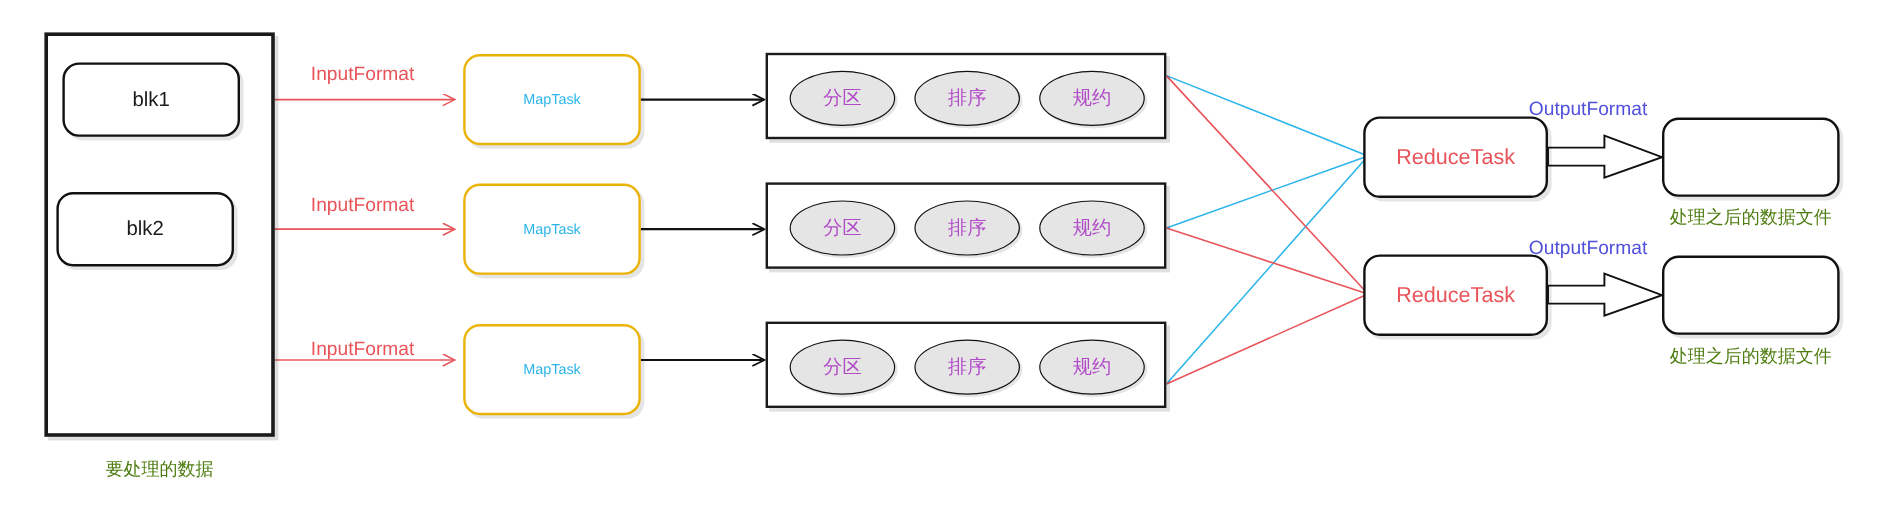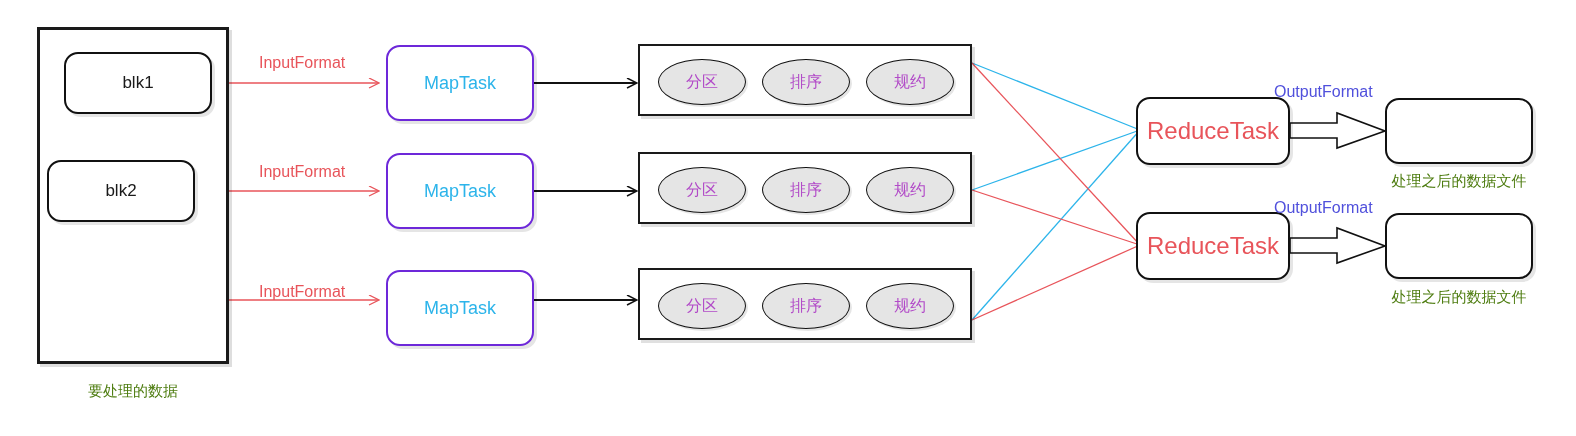--- a/index.html
+++ b/index.html
@@ -44,30 +44,30 @@
     box-shadow: 3px 3px 0 rgba(0,0,0,0.13);
   }
   .blk {
     border: 2px solid #111111;
     border-radius: 14px;
     font-size: 17px;
     color: #1a1a1a;
     box-shadow: 3px 3px 0 rgba(0,0,0,0.10);
   }
   .maptask {
-    border: 2px solid #6d28d9;
-    border-radius: 14px;
-    font-size: 18px;
+    border: 2px solid #eab308;
+    border-radius: 14px;
+    font-size: 12px;
     color: #2CB4EA;
     box-shadow: 3px 3px 0 rgba(0,0,0,0.10);
   }
   .reducetask {
     border: 2px solid #111111;
     border-radius: 14px;
-    font-size: 24px;
+    font-size: 18px;
     color: #E8545A;
     box-shadow: 3px 3px 0 rgba(0,0,0,0.10);
     justify-content: center;
   }
   .outfile {
     border: 2px solid #111111;
     border-radius: 14px;
     box-shadow: 3px 3px 0 rgba(0,0,0,0.10);
   }
   .shuffle-box {
@@ -149,21 +149,21 @@
     </g>
 
     <g>
       <path d="M1290,123 L1337,123 L1337,113 L1385,131 L1337,148 L1337,138 L1290,138 Z" fill="#ffffff" stroke="#111111" stroke-width="1.6"></path>
       <path d="M1290,238 L1337,238 L1337,228 L1385,246 L1337,263 L1337,253 L1290,253 Z" fill="#ffffff" stroke="#111111" stroke-width="1.6"></path>
     </g>
   </svg>
 
   <div class="group-box" style="left:37px; top:27px; width:192px; height:337px;"></div>
 
-  <div class="node blk" style="left:64px; top:52px; width:148px; height:62px;">
+  <div class="node blk" style="left:52px; top:52px; width:148px; height:62px;">
     <span>blk1</span>
   </div>
   <div class="node blk" style="left:47px; top:160px; width:148px; height:62px;">
     <span>blk2</span>
   </div>
 
   <div class="caption" style="left:37px; top:382px; width:192px;text-align:center;">要处理的数据</div>
 
   <div class="edge-label lbl-input" style="left:259px; top:54px;">InputFormat</div>
   <div class="edge-label lbl-input" style="left:259px; top:163px;">InputFormat</div>

